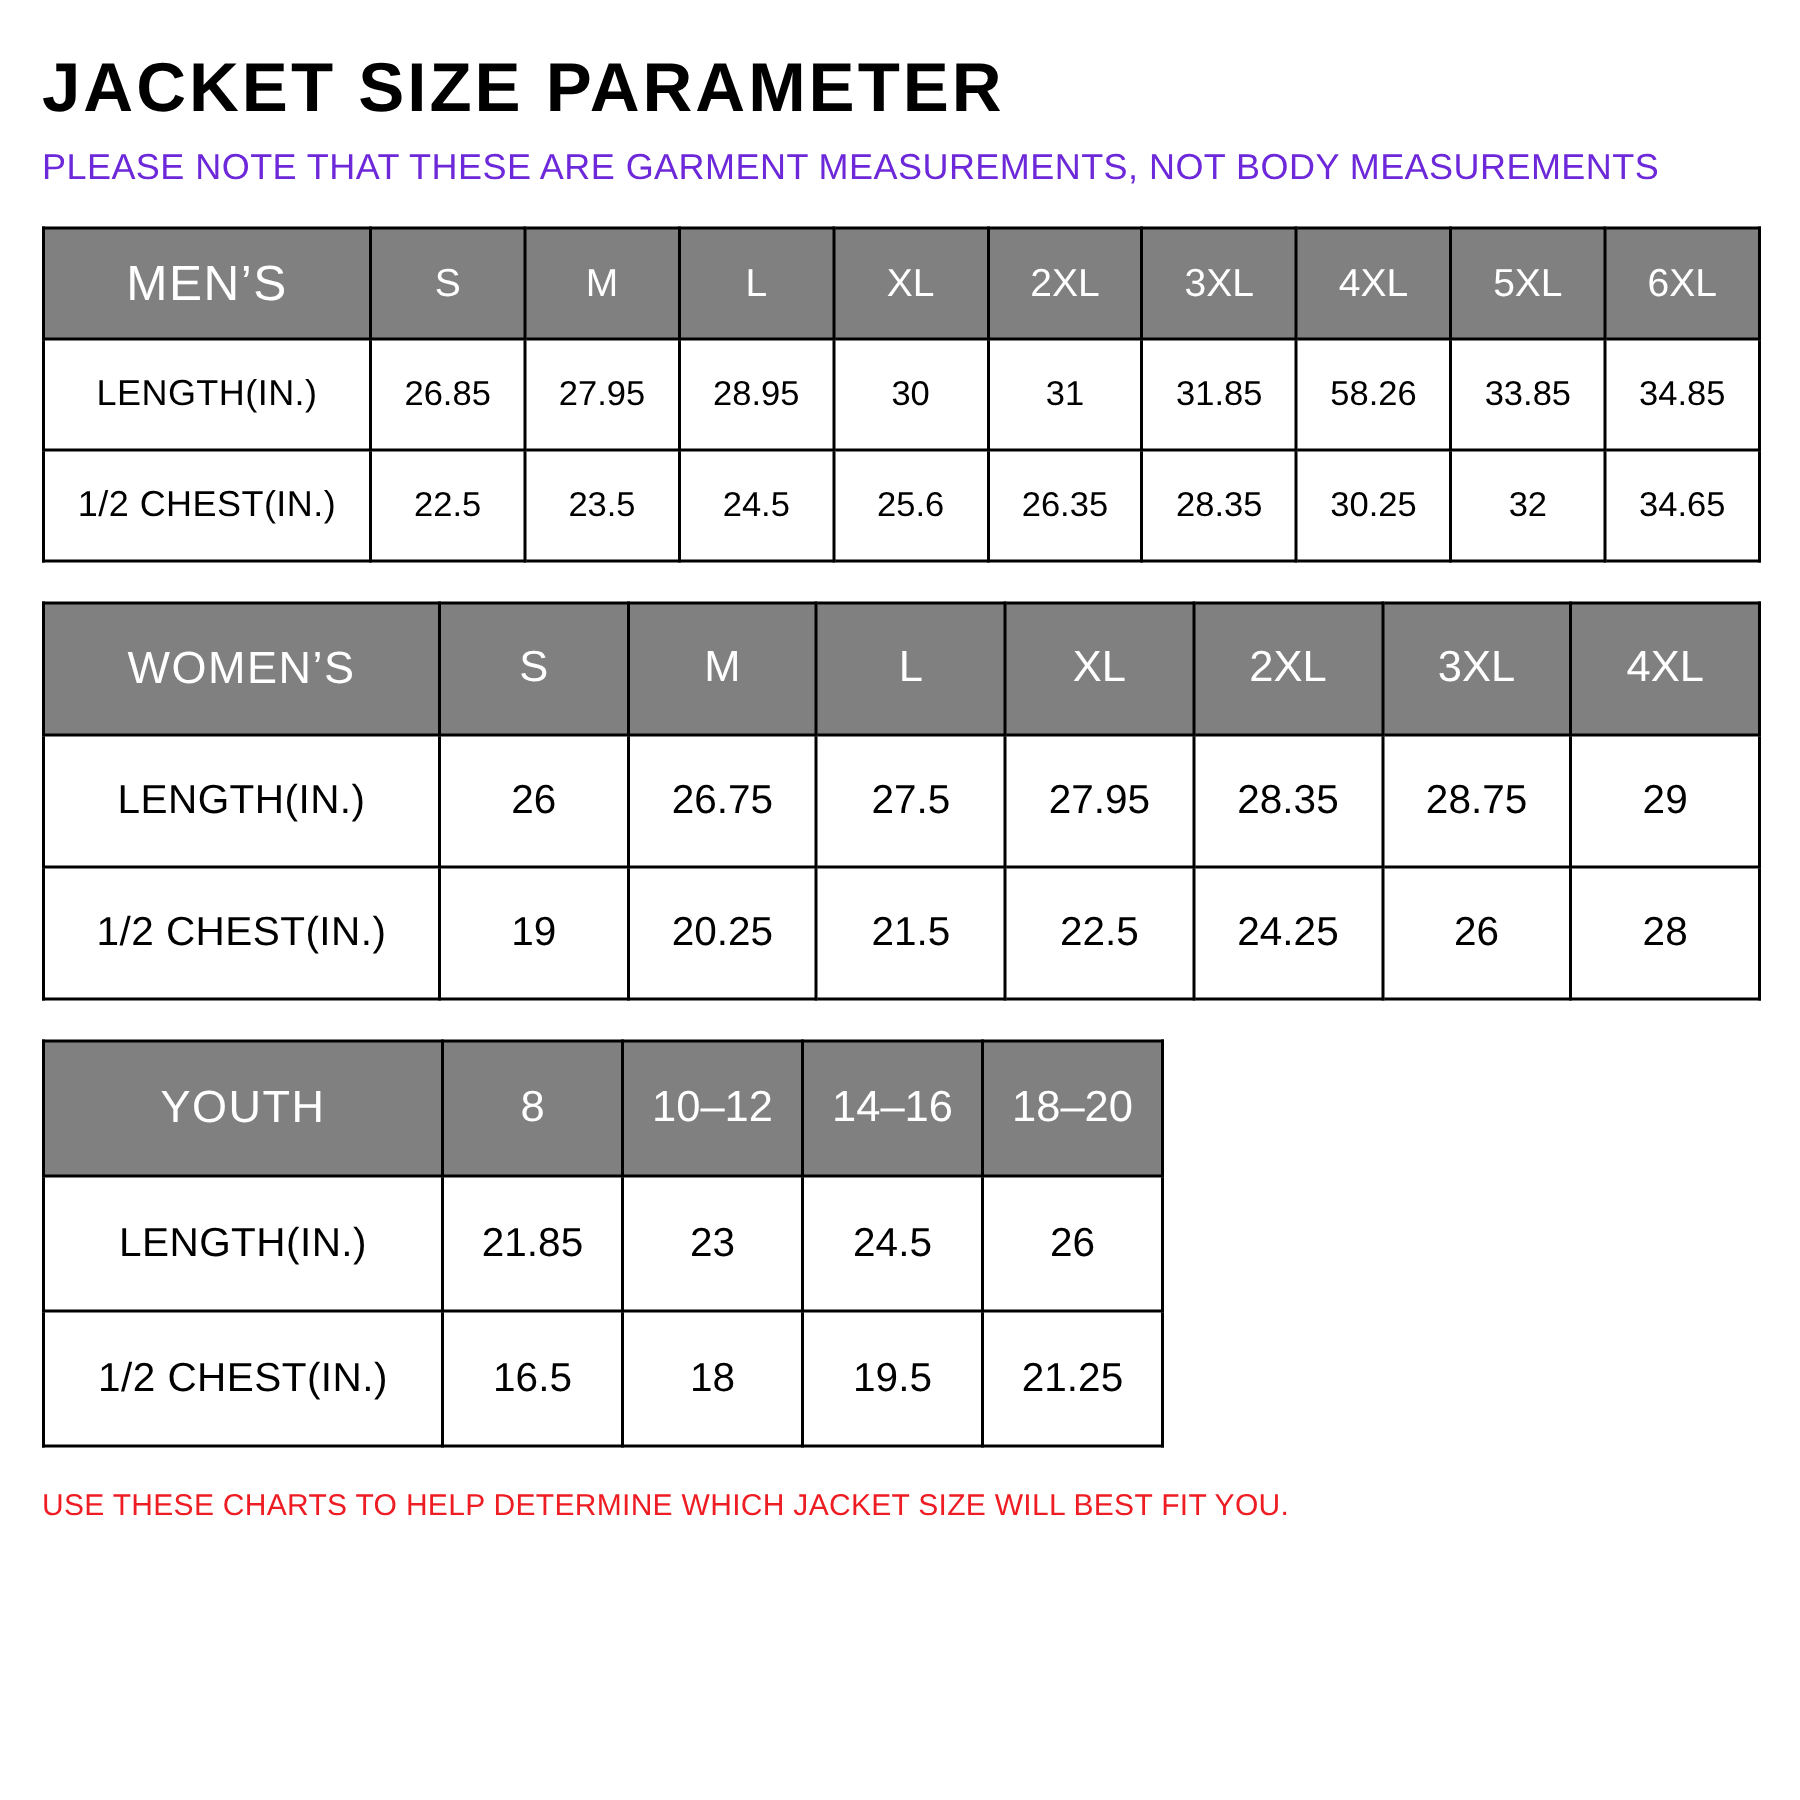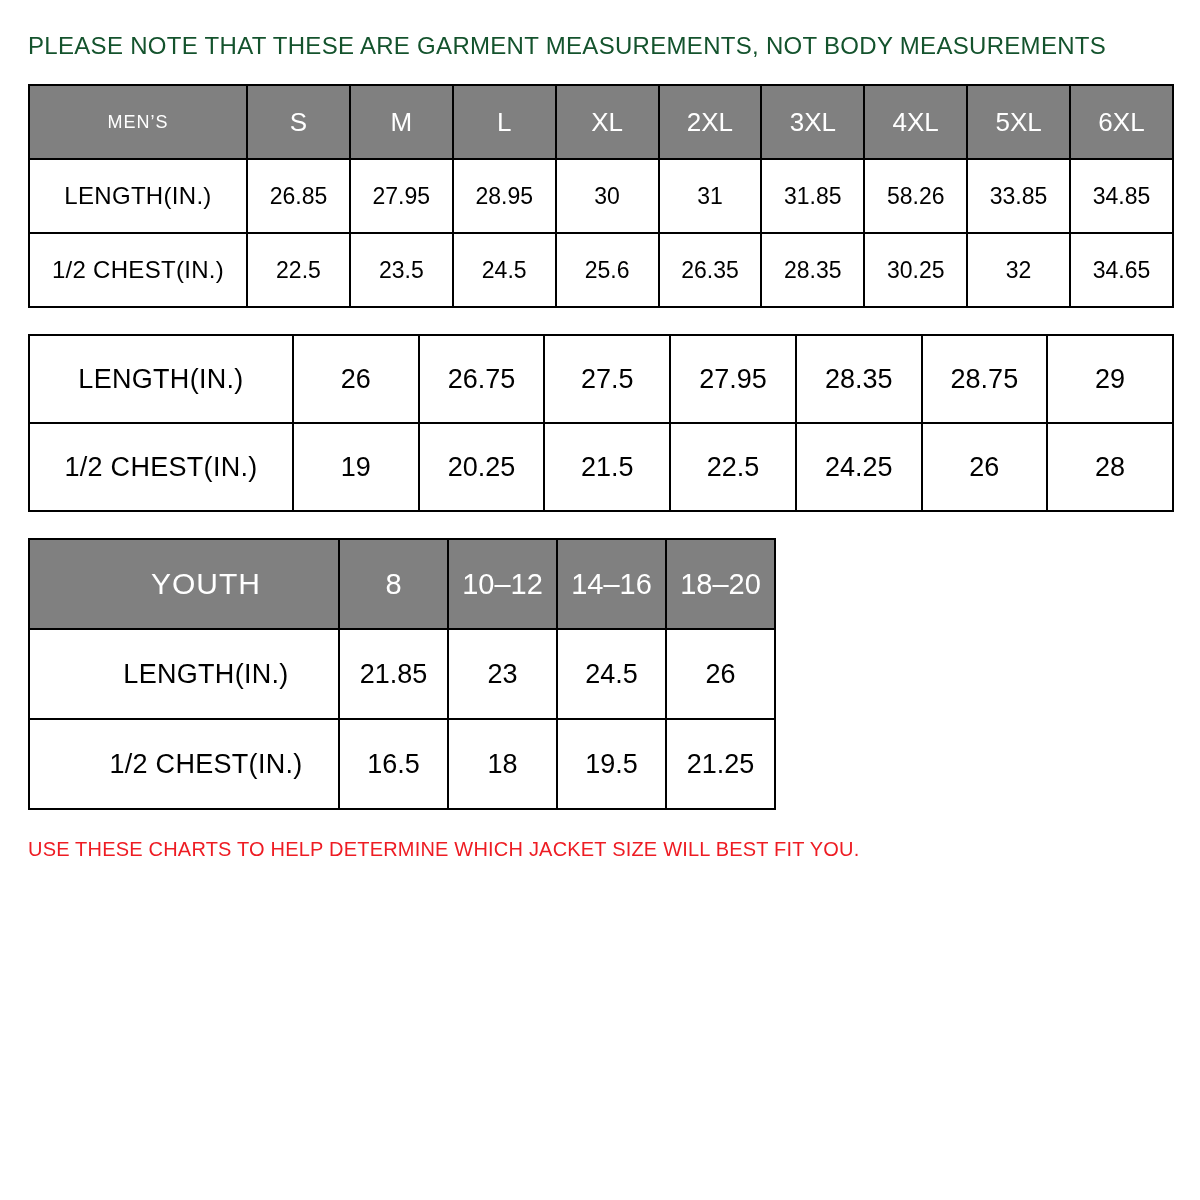--- a/index.html
+++ b/index.html
@@ -23,21 +23,21 @@
   }
   .title {
     font-size: 46px;
     font-weight: bold;
     letter-spacing: 2px;
     line-height: 1.05;
     margin: 4px 0 14px 0;
     color: #000;
   }
   .note {
-    color: #14532d;
+    color: #6d28d9;
     font-size: 24px;
     line-height: 1.35;
     margin-bottom: 22px;
     letter-spacing: 0.3px;
   }
   table.size-table {
     border-collapse: collapse;
     table-layout: fixed;
     margin-bottom: 26px;
     border: 2px solid #000;
@@ -48,21 +48,21 @@
     vertical-align: middle;
     font-size: 23px;
     color: #000;
     padding: 0;
   }
   table.size-table tr.header-row td {
     background: #808080;
     color: #ffffff;
   }
   table.size-table tr.header-row td.label-cell {
-    font-size: 18px;
+    font-size: 33px;
     letter-spacing: 1px;
   }
   table.size-table tr.header-row td.size-cell {
     font-size: 26px;
   }
   table.size-table td.row-label {
     font-size: 24px;
     letter-spacing: 0.3px;
     border-radius: 24px;
   }
@@ -77,21 +77,21 @@
   #table-womens tr { height: 88px; }
   #table-womens td.label-cell, #table-womens td.row-label { width: 262px; }
   #table-womens tr.header-row td.label-cell { font-size: 30px; }
   #table-womens tr.header-row td.size-cell { font-size: 29px; }
   #table-womens td.row-label { font-size: 27px; }
   #table-womens td { font-size: 27px; }
 
   
   #table-youth { width: 748px; }
   #table-youth tr { height: 90px; }
-  #table-youth td.label-cell, #table-youth td.row-label { width: 264px; padding-left: 44px; }
+  #table-youth td.label-cell, #table-youth td.row-label { width: 264px; }
   #table-youth tr.header-row td.label-cell { font-size: 30px; }
   #table-youth tr.header-row td.size-cell { font-size: 29px; }
   #table-youth td.row-label { font-size: 27px; }
   #table-youth td { font-size: 27px; }
 
   .footer {
     margin-top: 10px;
   }
   .footer-para {
     color: #ee1c23;
@@ -105,20 +105,21 @@
     font-size: 20px;
     line-height: 1.35;
     letter-spacing: 0.2px;
   }
 </style>
 </head>
 <body>
 
 <div class="page">
 
+  <div class="title">JACKET SIZE PARAMETER</div>
 
   <div class="note">PLEASE NOTE THAT THESE ARE GARMENT MEASUREMENTS, NOT BODY MEASUREMENTS</div>
 
   <table class="size-table" id="table-mens">
     <tbody>
       <tr class="header-row">
         <td class="label-cell">MEN’S</td>
         <td class="size-cell">S</td>
         <td class="size-cell">M</td>
         <td class="size-cell">L</td>
@@ -151,20 +152,30 @@
         <td>28.35</td>
         <td>30.25</td>
         <td>32</td>
         <td>34.65</td>
       </tr>
     </tbody>
   </table>
 
   <table class="size-table" id="table-womens">
     <tbody>
+      <tr class="header-row">
+        <td class="label-cell">WOMEN’S</td>
+        <td class="size-cell">S</td>
+        <td class="size-cell">M</td>
+        <td class="size-cell">L</td>
+        <td class="size-cell">XL</td>
+        <td class="size-cell">2XL</td>
+        <td class="size-cell">3XL</td>
+        <td class="size-cell">4XL</td>
+      </tr>
       <tr>
         <td class="row-label">LENGTH(IN.)</td>
         <td>26</td>
         <td>26.75</td>
         <td>27.5</td>
         <td>27.95</td>
         <td>28.35</td>
         <td>28.75</td>
         <td>29</td>
       </tr>

